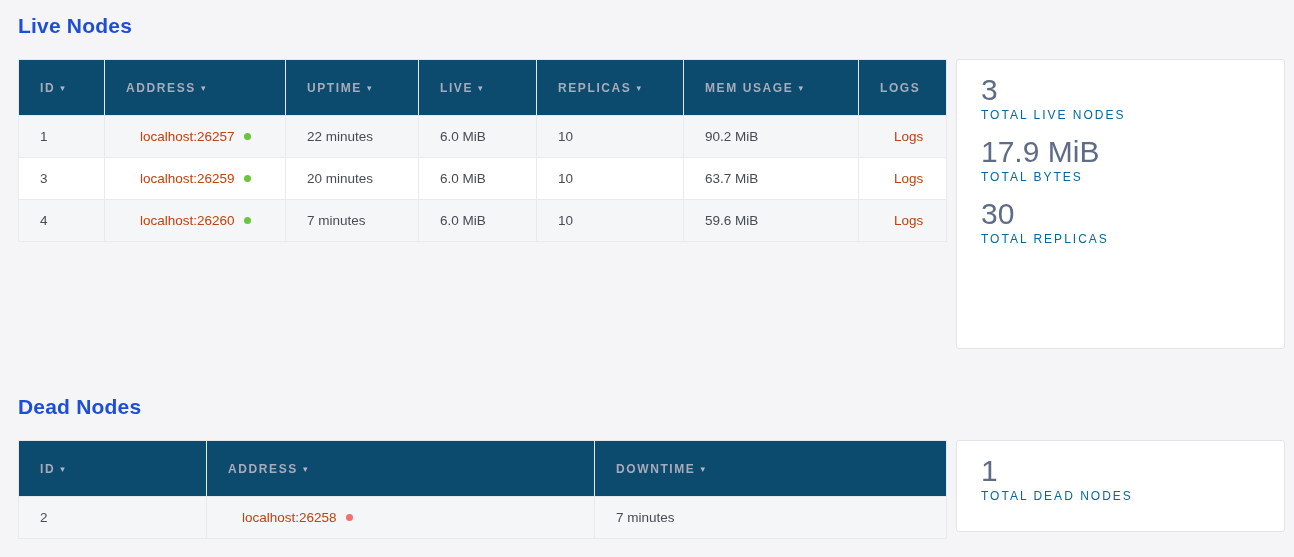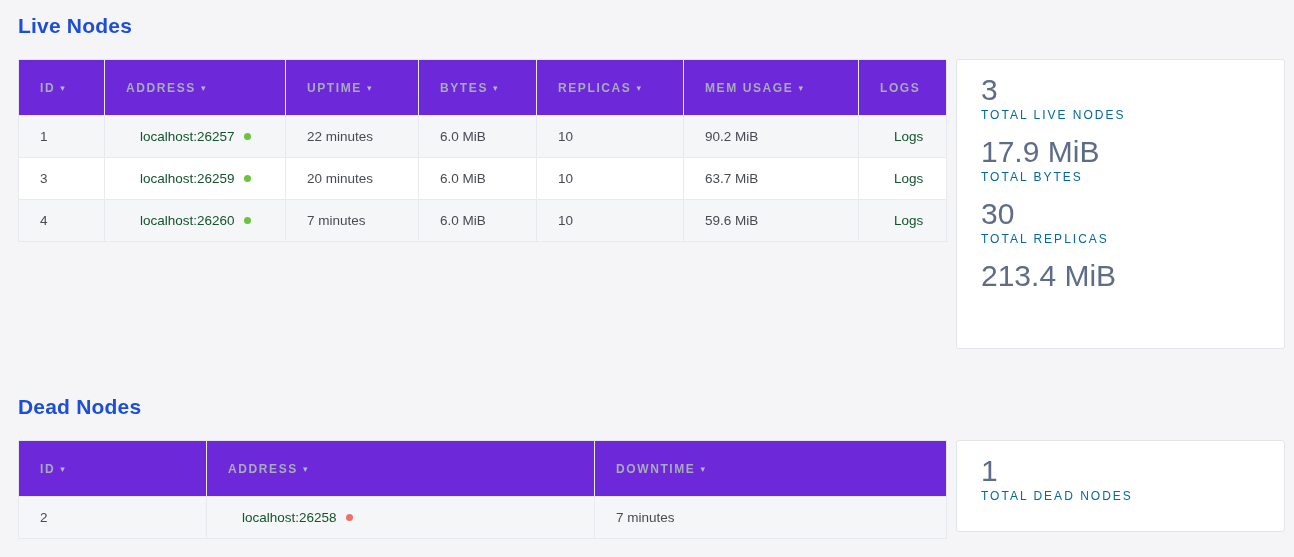--- a/index.html
+++ b/index.html
@@ -36,21 +36,21 @@
   }
   table.nodes th {
     height: 56px;
     font-size: 12px;
     font-weight: 600;
     color: #a8abb9;
     letter-spacing: 1.6px;
     text-align: left;
     padding: 0 4px 0 21px;
     border: 1px solid #e5e7eb;
-    background: #6d28d9;
+    background: #0c4a6e;
     white-space: nowrap;
     cursor: pointer;
   }
   table.nodes td {
     height: 42px;
     font-size: 13.5px;
     color: #474b52;
     padding: 0 4px 0 21px;
     border: 1px solid #e8eaed;
     white-space: nowrap;
@@ -58,21 +58,21 @@
   table.nodes tbody tr:nth-child(odd) td { background: #f4f6f8; }
   table.nodes tbody tr:nth-child(even) td { background: #ffffff; }
   .sort-arrow {
     font-size: 9px;
     color: #b4b7c3;
     margin-left: 5px;
     position: relative;
     top: -1px;
   }
   a.node-link, a.logs-link {
-    color: #14532d;
+    color: #c2410c;
     text-decoration: none;
     cursor: pointer;
     padding-left: 14px;
   }
   .status-dot {
     display: inline-block;
     width: 7px;
     height: 7px;
     border-radius: 50%;
     margin-left: 9px;
@@ -131,21 +131,21 @@
           <col class="col-l-bytes">
           <col class="col-l-replicas">
           <col class="col-l-mem">
           <col class="col-l-logs">
       </colgroup>
       <thead>
         <tr>
           <th><span>ID</span><span class="sort-arrow">▾</span></th>
           <th><span>ADDRESS</span><span class="sort-arrow">▾</span></th>
           <th><span>UPTIME</span><span class="sort-arrow">▾</span></th>
-          <th><span>BYTES</span><span class="sort-arrow">▾</span></th>
+          <th><span>LIVE</span><span class="sort-arrow">▾</span></th>
           <th><span>REPLICAS</span><span class="sort-arrow">▾</span></th>
           <th><span>MEM USAGE</span><span class="sort-arrow">▾</span></th>
           <th><span>LOGS</span></th>
         </tr>
       </thead>
       <tbody>
         <tr>
           <td>1</td>
           <td><a class="node-link">localhost:26257</a><span class="status-dot live"></span></td>
           <td>22 minutes</td>
@@ -182,21 +182,20 @@
       </div>
       <div class="stat">
         <div class="stat-value">17.9 MiB</div>
         <div class="stat-label">TOTAL BYTES</div>
       </div>
       <div class="stat">
         <div class="stat-value">30</div>
         <div class="stat-label">TOTAL REPLICAS</div>
       </div>
       <div class="stat">
-        <div class="stat-value">213.4 MiB</div>
       </div>
     </div>
   </div>
 </div>
 
 <div class="section">
   <h2 class="section-title">Dead Nodes</h2>
   <div class="content-row">
     <table class="nodes">
       <colgroup>

